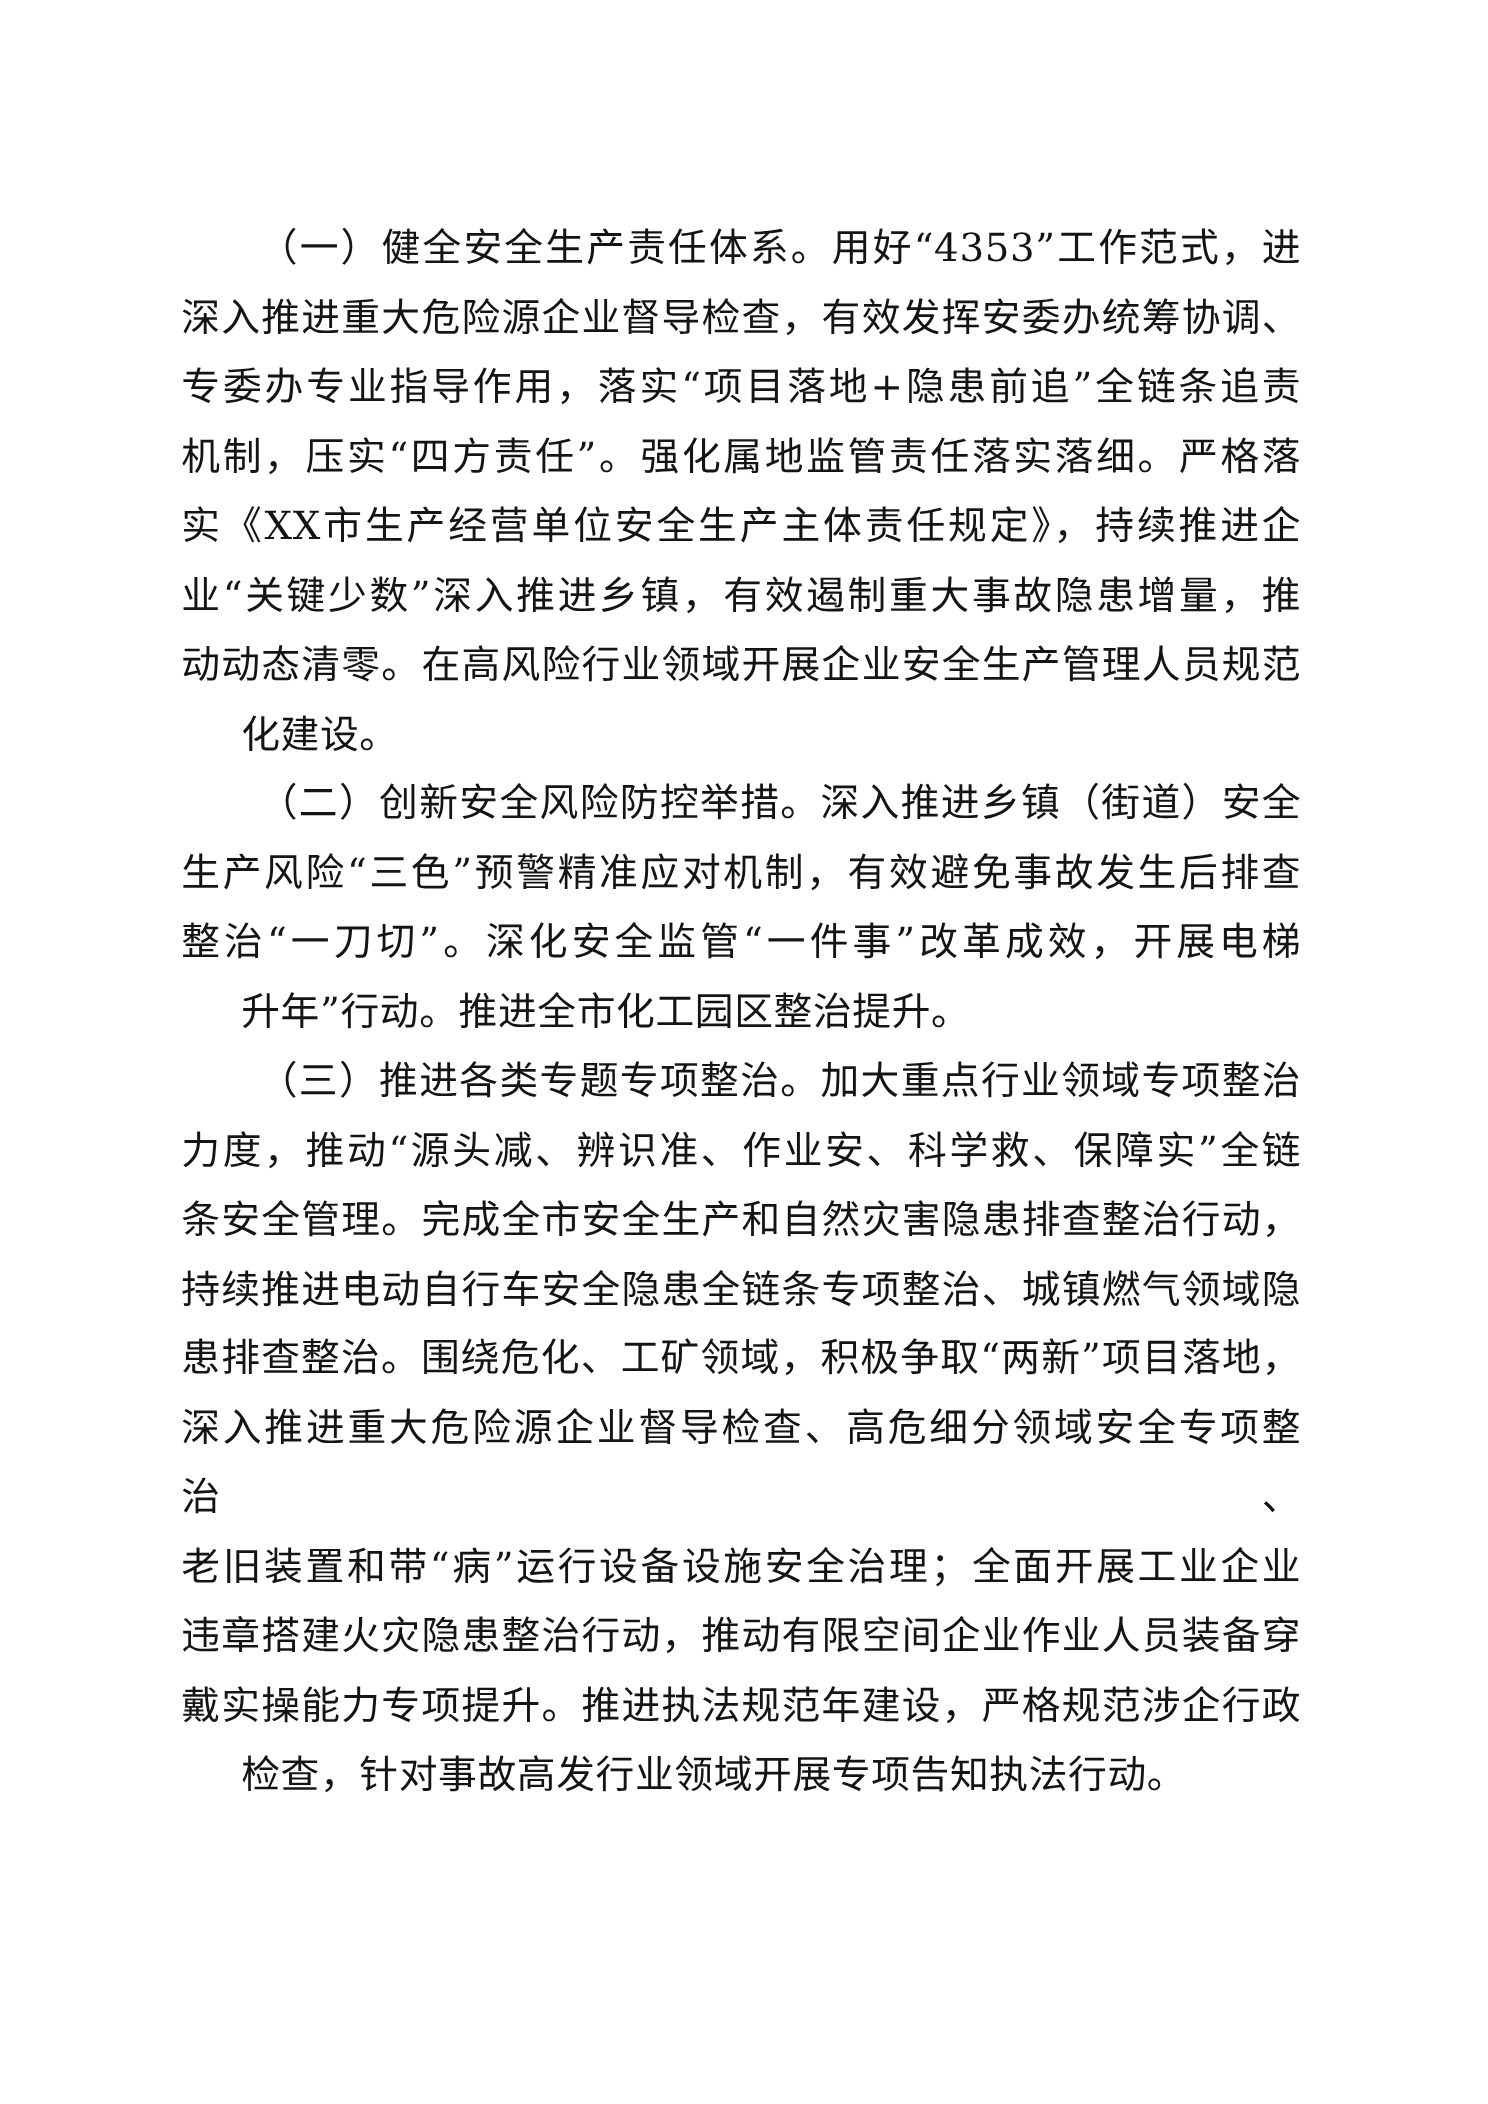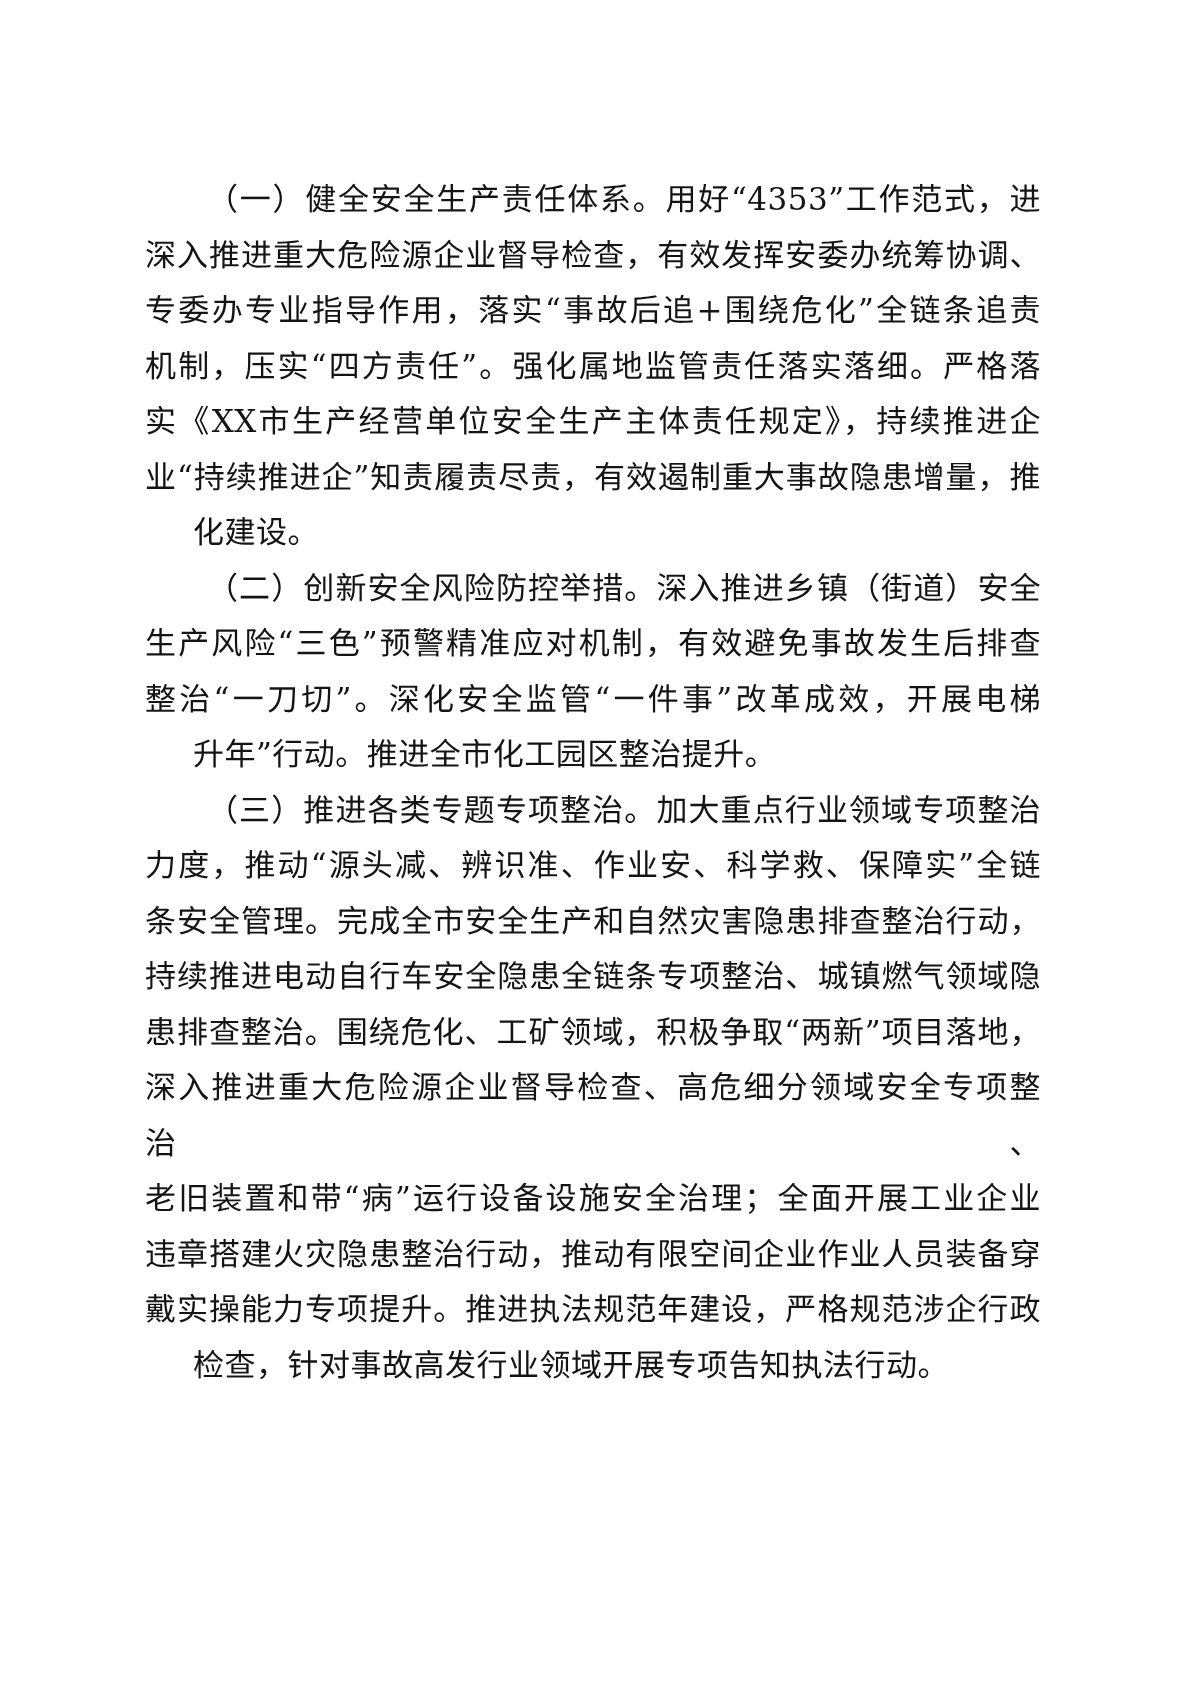--- a/index.html
+++ b/index.html
@@ -46,24 +46,25 @@
   }
 </style>
 </head>
 <body>
 
 <div class="page">
   <div class="doc-body">
 
     <div class="line indent">（一）健全安全生产责任体系。用好“4353”工作范式，进</div>
     <div class="line">深入推进重大危险源企业督导检查，有效发挥安委办统筹协调、</div>
-    <div class="line">专委办专业指导作用，落实“事故后追+围绕危化”全链条追责</div>
+    <div class="line">专委办专业指导作用，落实“项目落地+隐患前追”全链条追责</div>
     <div class="line">机制，压实“四方责任”。强化属地监管责任落实落细。严格落</div>
     <div class="line">实《XX市生产经营单位安全生产主体责任规定》，持续推进企</div>
-    <div class="line">业“持续推进企”知责履责尽责，有效遏制重大事故隐患增量，推</div>
+    <div class="line">业“关键少数”深入推进乡镇，有效遏制重大事故隐患增量，推</div>
+    <div class="line">动动态清零。在高风险行业领域开展企业安全生产管理人员规范</div>
     <div class="line para-last">化建设。</div>
 
     <div class="line indent">（二）创新安全风险防控举措。深入推进乡镇（街道）安全</div>
     <div class="line">生产风险“三色”预警精准应对机制，有效避免事故发生后排查</div>
     <div class="line">整治“一刀切”。深化安全监管“一件事”改革成效，开展电梯</div>
     <div class="line para-last">升年”行动。推进全市化工园区整治提升。</div>
 
     <div class="line indent">（三）推进各类专题专项整治。加大重点行业领域专项整治</div>
     <div class="line">力度，推动“源头减、辨识准、作业安、科学救、保障实”全链</div>
     <div class="line">条安全管理。完成全市安全生产和自然灾害隐患排查整治行动，</div>

